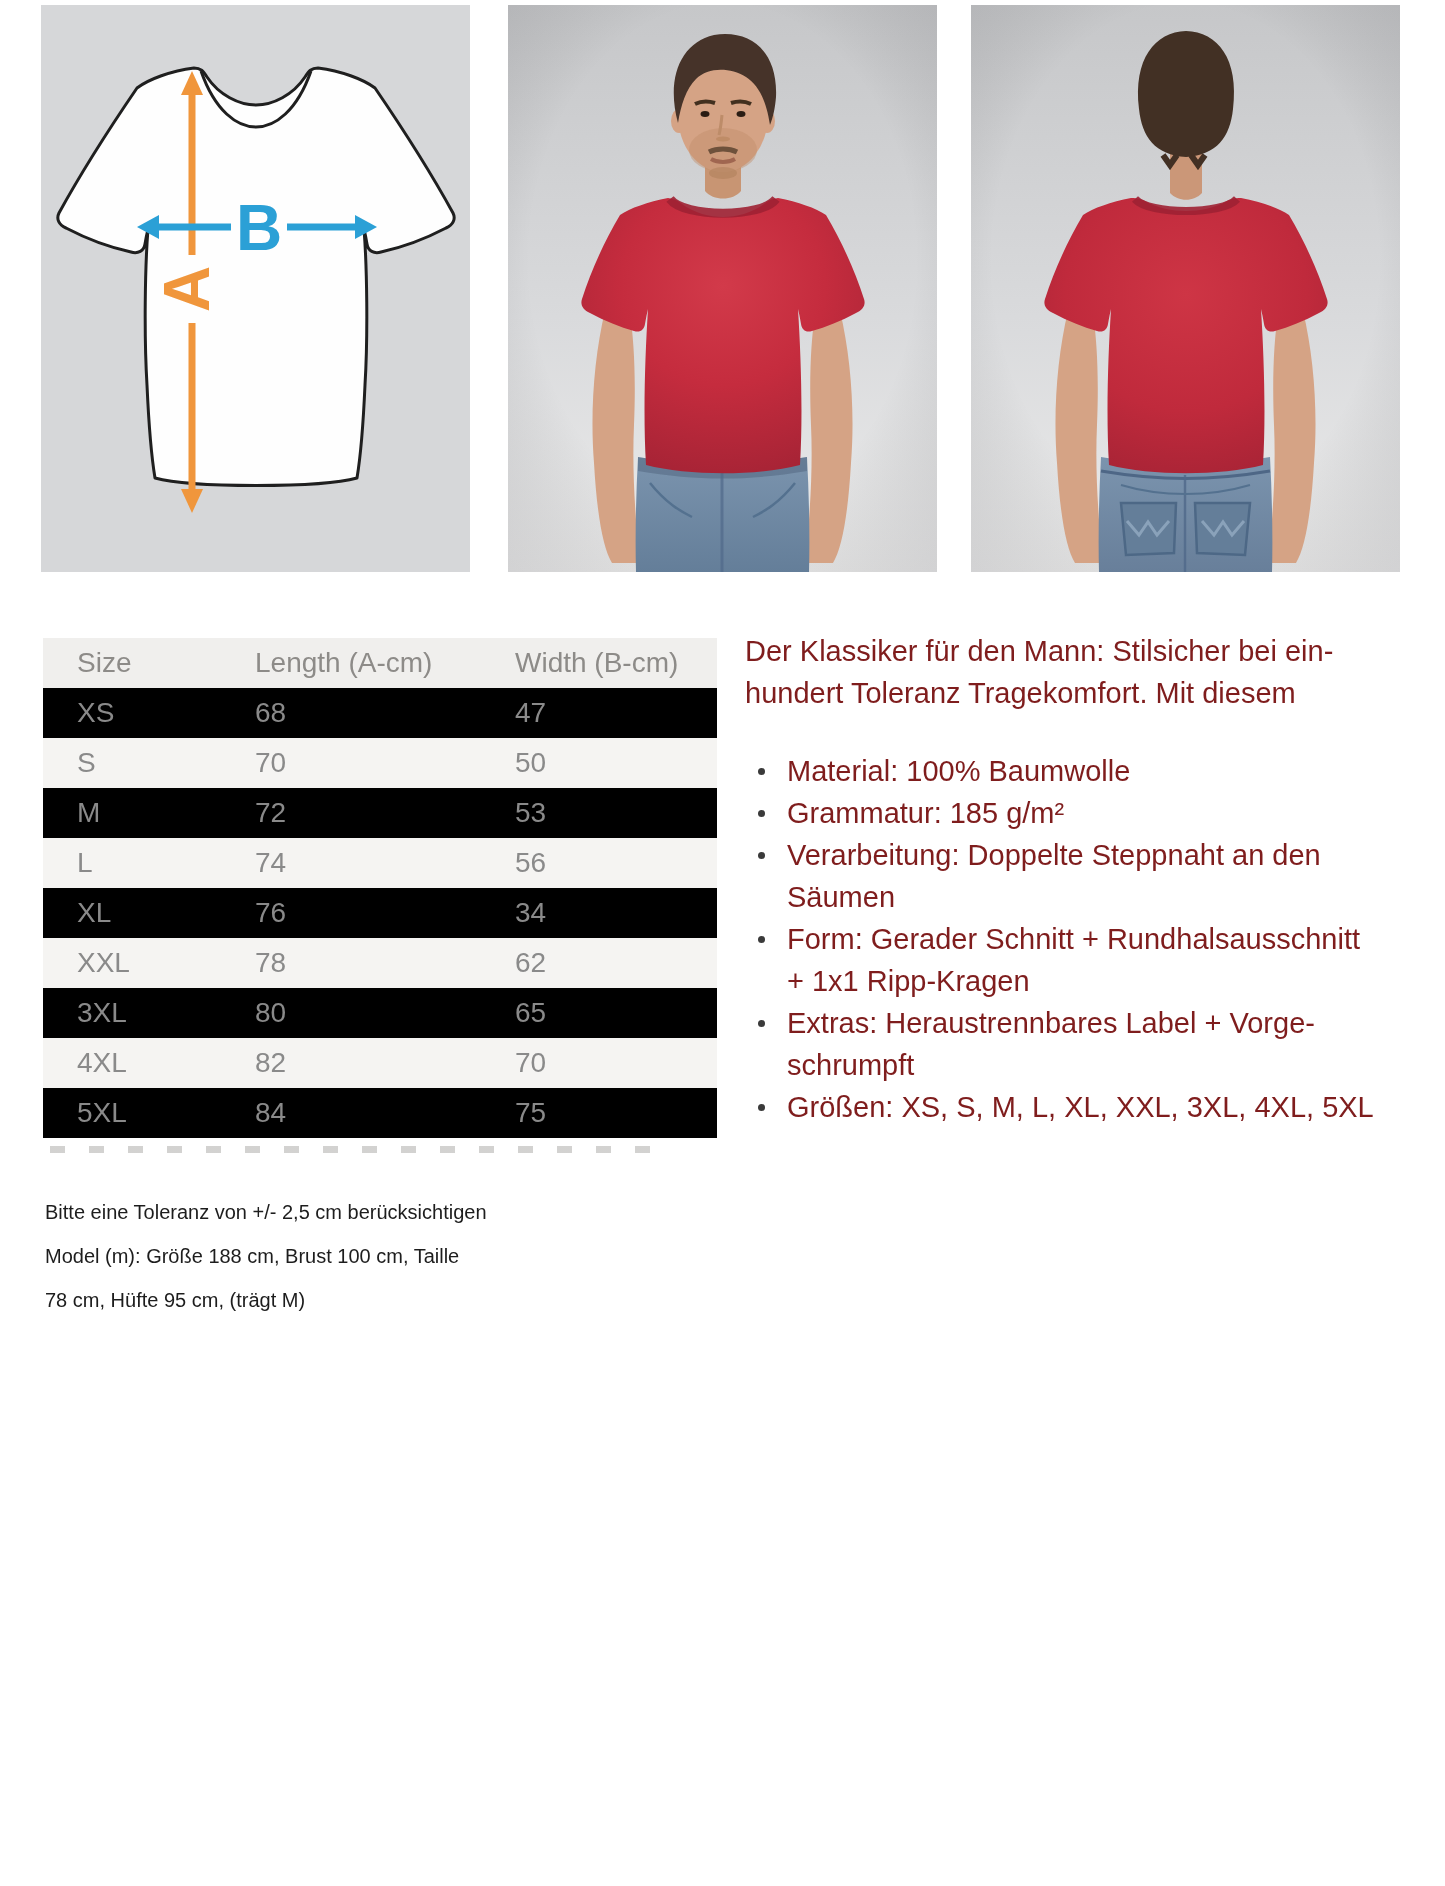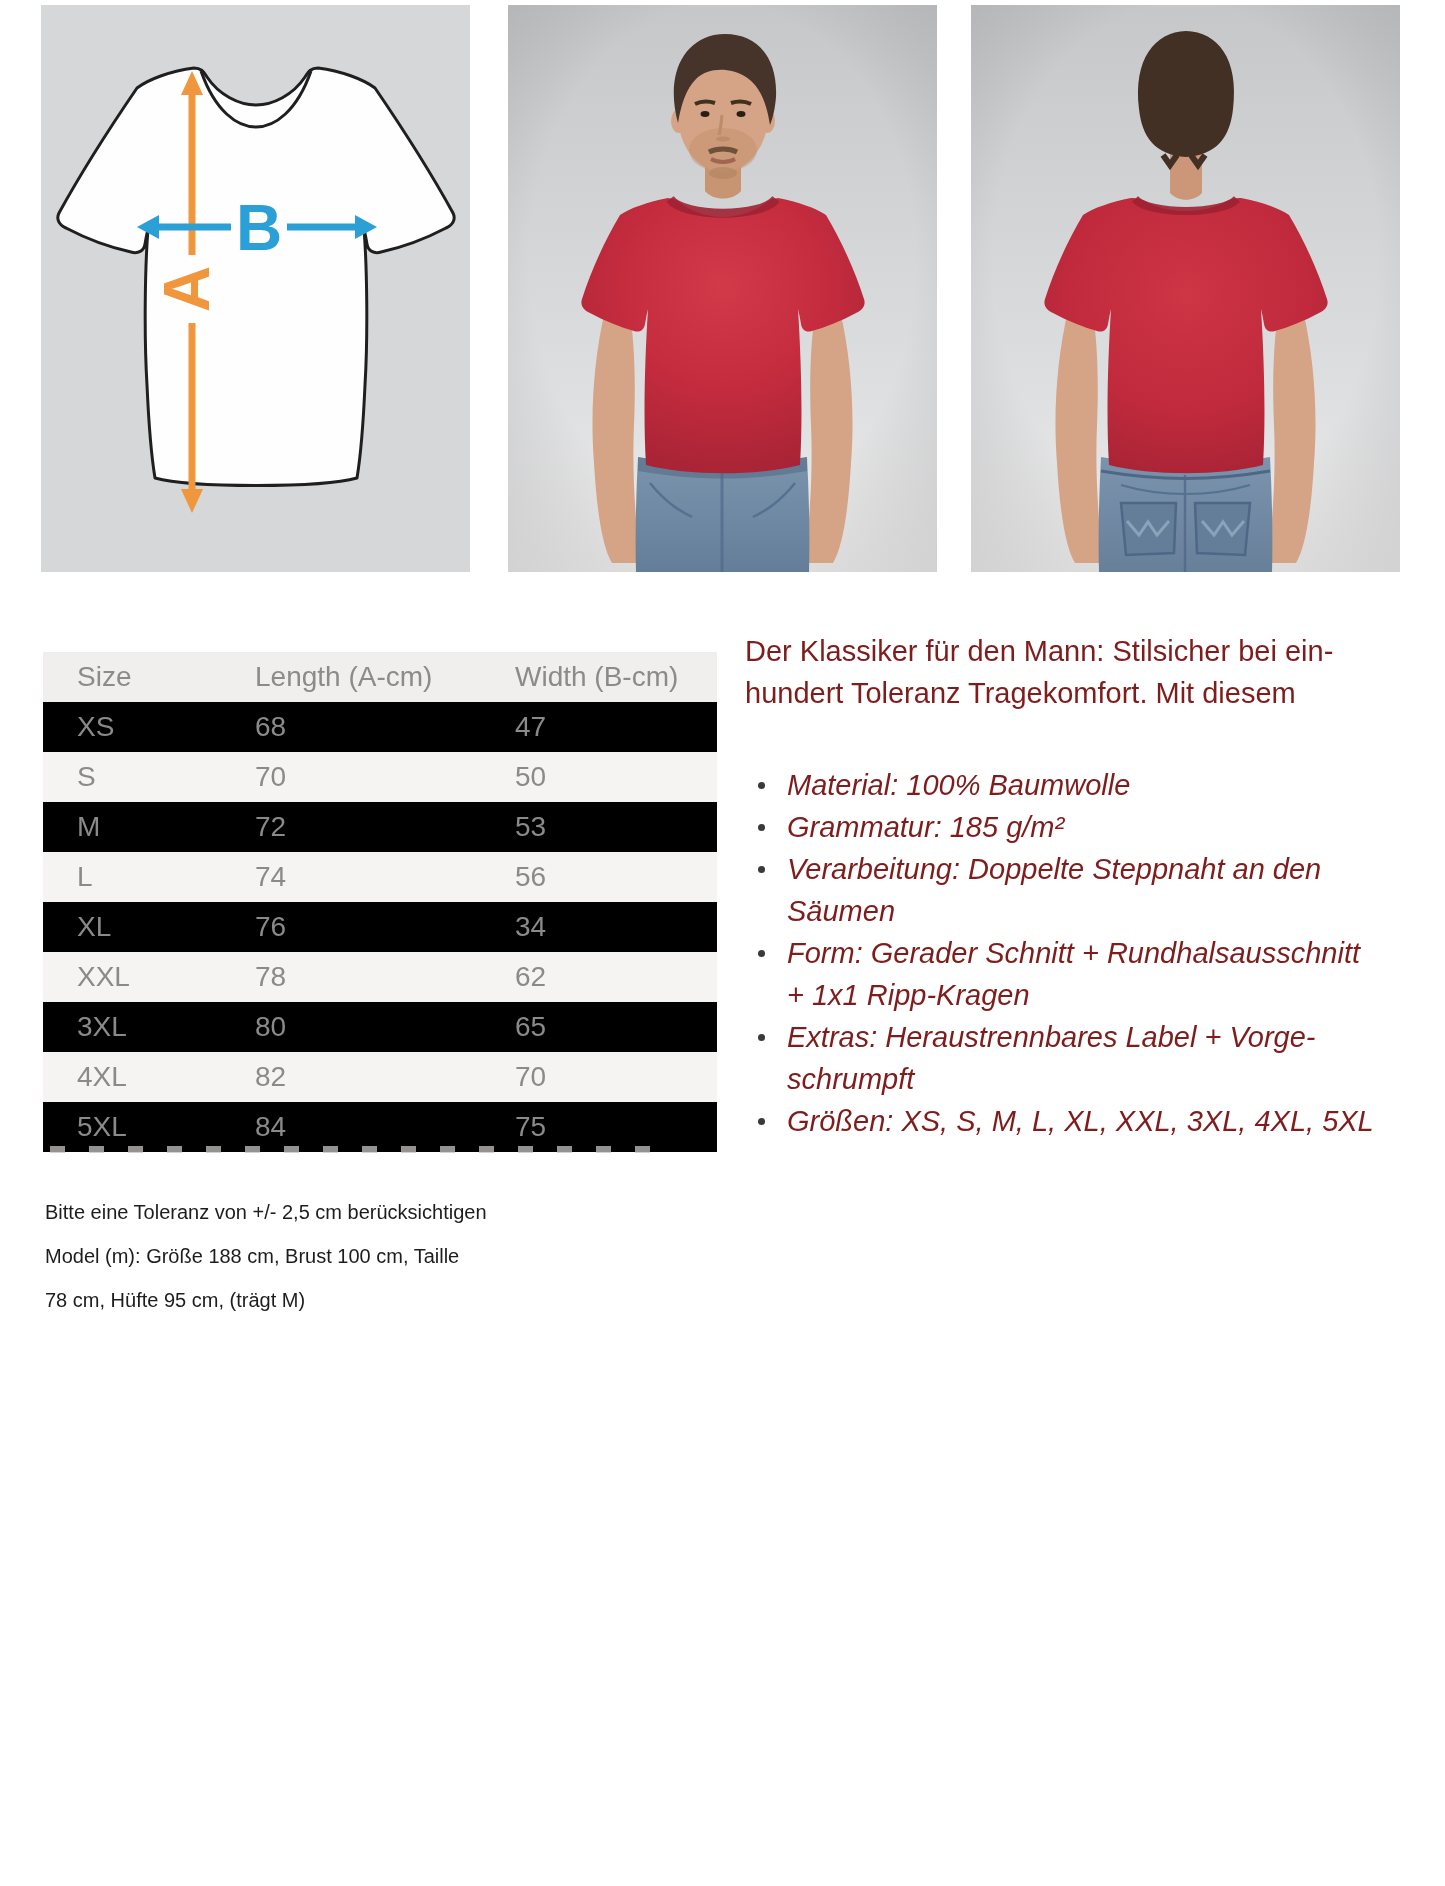--- a/index.html
+++ b/index.html
@@ -10,21 +10,21 @@
   }
   
   .panel{position:absolute;top:5px;width:429px;height:567px;overflow:hidden;}
   #panel-diagram{left:41px;background:#d6d7d9;}
   #panel-front{left:508px;}
   #panel-back{left:971px;}
   .panel svg{display:block;width:429px;height:567px;}
 
   
   .size-table{
-    position:absolute;left:43px;top:652px;width:674px;
+    position:absolute;left:43px;top:638px;width:674px;
     border-collapse:collapse;table-layout:fixed;
     font-size:28px;color:#8a8a8a;
   }
   .size-table col.c1{width:212px}
   .size-table col.c2{width:260px}
   .size-table col.c3{width:202px}
   .size-table th,.size-table td{
     height:50px;padding:0;text-align:left;vertical-align:middle;
     font-weight:normal;white-space:nowrap;
   }
@@ -38,21 +38,21 @@
     background:repeating-linear-gradient(90deg,#c4c3c1 0 15px,transparent 15px 39px);
     opacity:.75;
   }
 
   
   .description{
     position:absolute;left:745px;top:630px;width:668px;
     font-size:29px;line-height:42px;color:#7f1d1d;
   }
   .description .line{white-space:nowrap;}
-  .bullets{margin-top:50px;font-style:italic;}
+  .bullets{margin-top:36px;}
   .bullet{position:relative;padding-left:42px;}
   .bullet .dot{
     position:absolute;left:13px;top:18px;width:7px;height:7px;
     border-radius:50%;background:#3a3a3a;
   }
 
   
   .note-block{
     position:absolute;left:45px;top:1190px;
     font-size:20px;line-height:44px;color:#1d1d1d;

